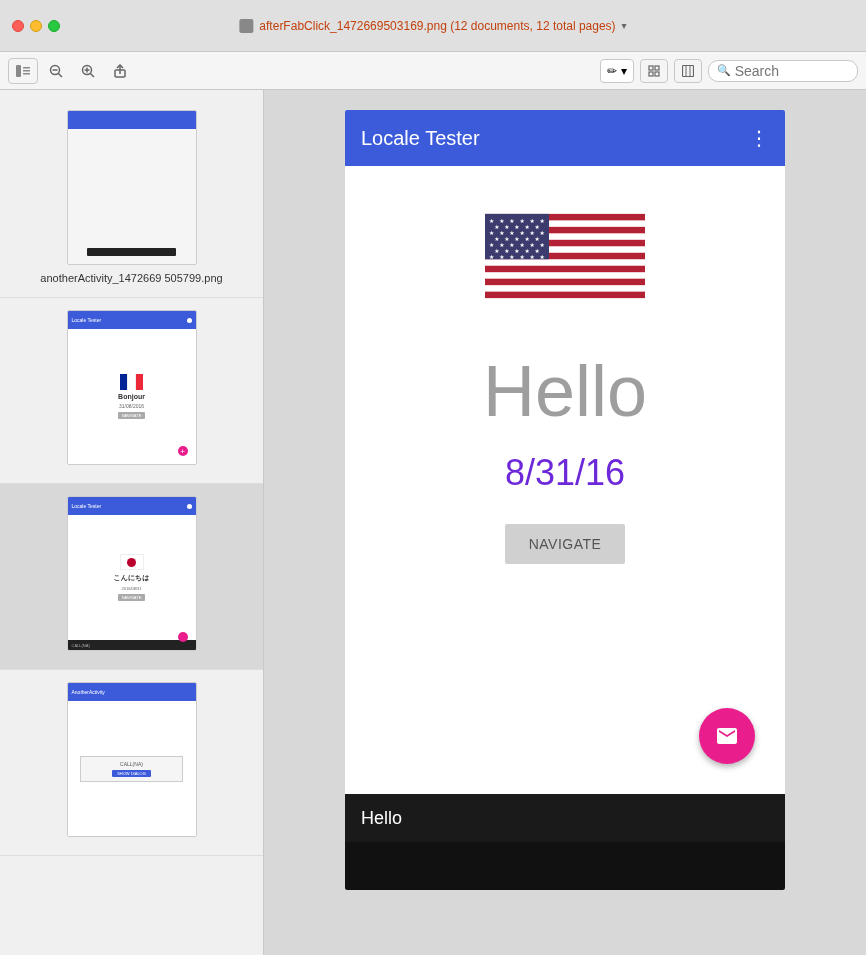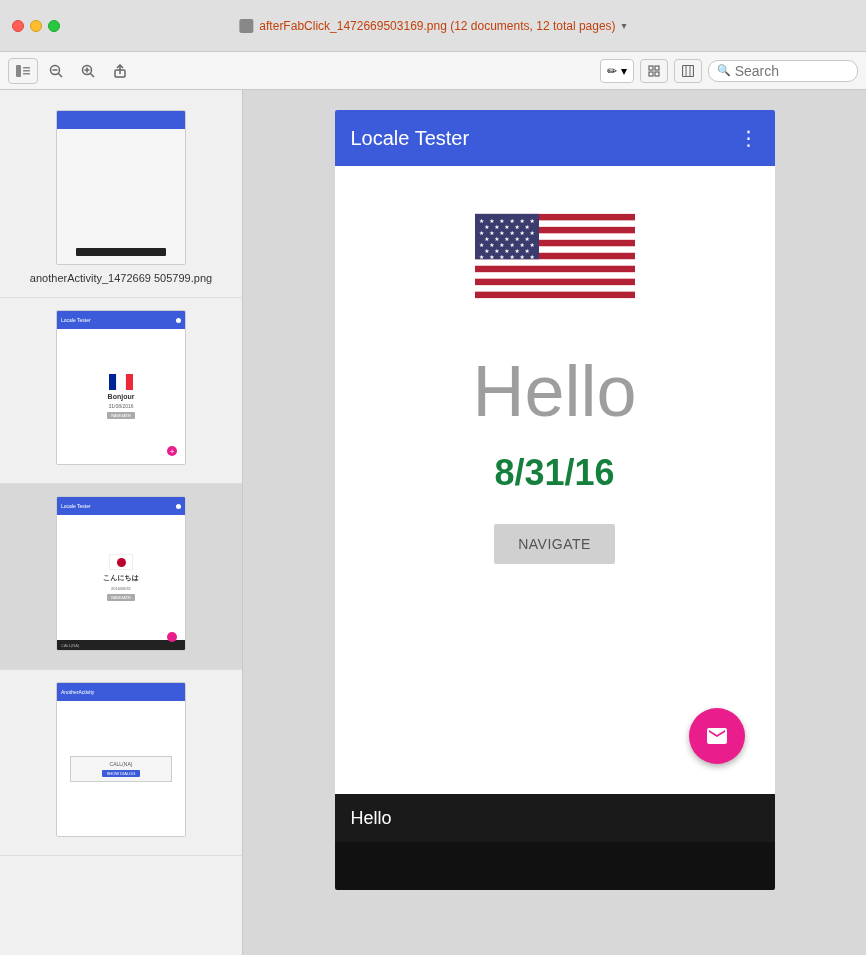--- a/index.html
+++ b/index.html
@@ -151,21 +151,21 @@
     .search-icon-sm { color: #999; font-size: 11px; }
 
     
     .main-layout {
       display: flex;
       height: calc(955px - 52px - 38px);
     }
 
     
     .sidebar {
-      width: 243px;
+      width: 264px;
       background: #f0f0f0;
       border-right: 1px solid #c8c8c8;
       overflow-y: auto;
       padding: 8px 0;
     }
 
     .sidebar-item {
       display: flex;
       flex-direction: column;
       align-items: center;
@@ -472,22 +472,22 @@
     .hello-text {
       font-size: 72px;
       color: #9e9e9e;
       font-weight: 300;
       margin-bottom: 20px;
     }
 
     
     .date-text {
       font-size: 36px;
-      color: #15803d;
-      font-weight: 700;
+      color: #6d28d9;
+      font-weight: 400;
       margin-bottom: 30px;
     }
 
     
     .navigate-btn {
       background: #d0d0d0;
       border: none;
       padding: 12px 24px;
       font-size: 14px;
       font-weight: 500;

